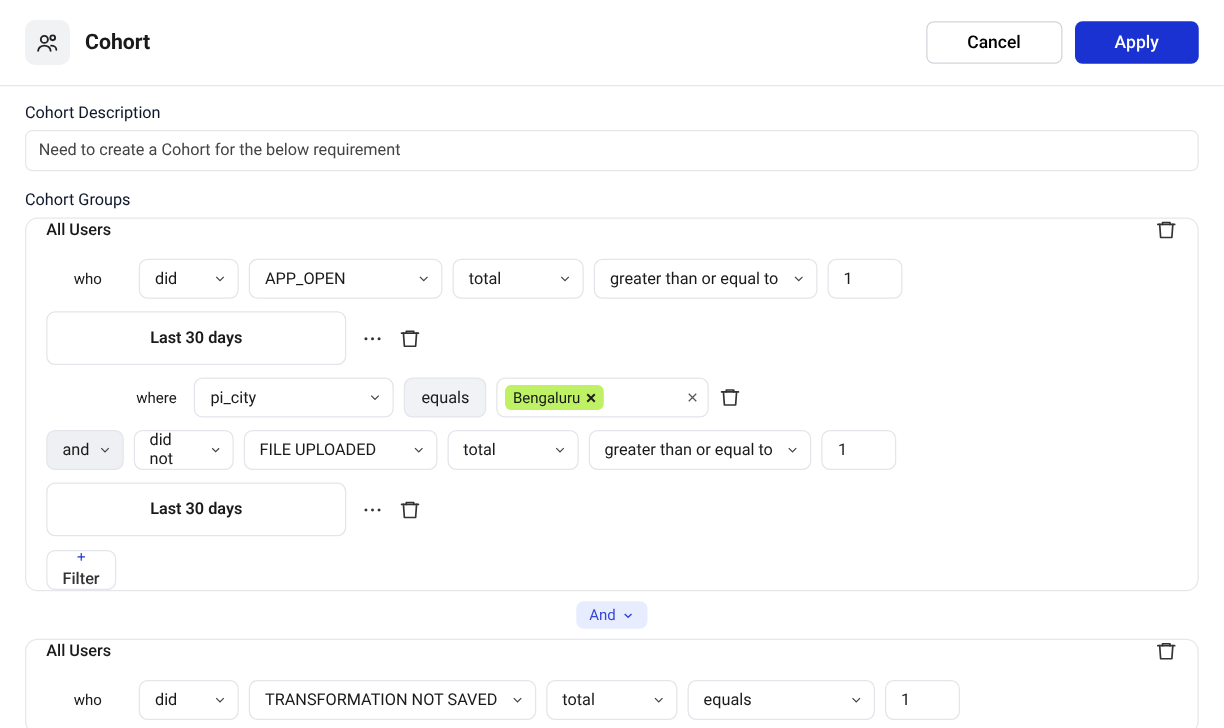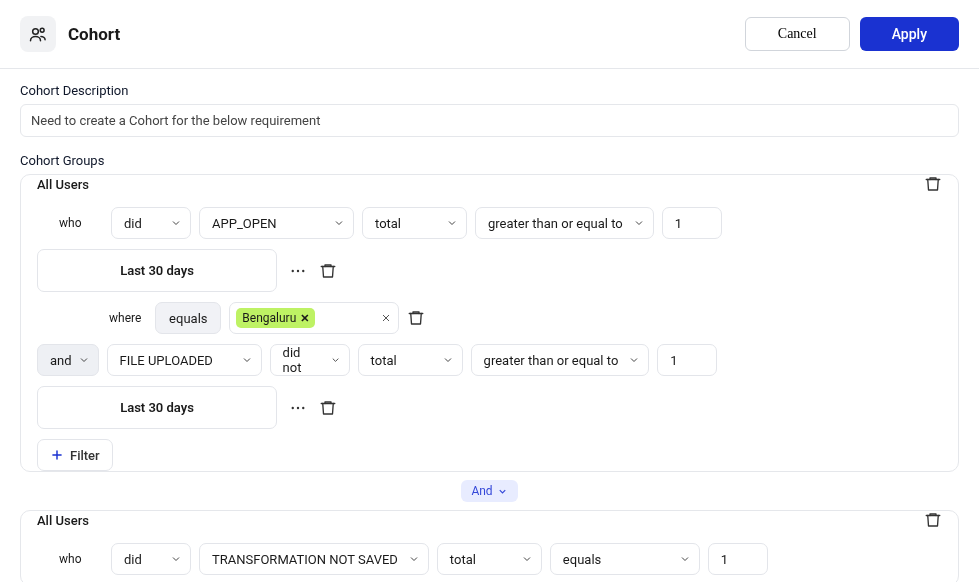--- a/index.html
+++ b/index.html
@@ -3,21 +3,21 @@
 <meta charset="utf-8">
 <style>
   * { box-sizing: border-box; font-family: -apple-system, BlinkMacSystemFont, "Segoe UI", Roboto, "Helvetica Neue", Arial, sans-serif; }
   body { margin:0; padding:0; background:#fff; color:#1a1a1a; font-size:13px; width:979px; }
   
   
   .header { display:flex; align-items:center; padding:16px 20px; border-bottom:1px solid #e5e7eb; }
   .header-icon-wrap { width:36px; height:36px; background:#f1f2f4; border-radius:8px; display:flex; align-items:center; justify-content:center; margin-right:12px; }
   .page-title { font-size:17px; font-weight:700; flex:1; }
   .btn { height:34px; padding:0 32px; border-radius:6px; font-size:14px; font-weight:500; border:none; cursor:pointer; }
-  .btn-cancel { border:1px solid #d1d5db; background:#fff; margin-right:10px;font-family:Liberation Serif, serif; }
+  .btn-cancel { border:1px solid #d1d5db; background:#fff; margin-right:10px; }
   .btn-apply { background:#1a32d1; color:#fff; }
 
   
   .body { padding:14px 20px 20px; }
   .section-label { font-size:13px; color:#0f172a; margin-bottom:6px; }
   .desc-input { width:100%; border:1px solid #e5e7eb; border-radius:6px; padding:8px 10px; font-size:13px; color:#444; margin-bottom:16px; }
   
   
   .group-card { border:1px solid #e5e7eb; border-radius:10px; padding:0 16px; position:relative; }
   .group-head { display:flex; align-items:center; margin-bottom:14px; }
@@ -42,21 +42,21 @@
   
   .and-pill { background:#eef0f4; border:1px solid #e3e5ea; border-radius:7px; height:32px; display:inline-flex; align-items:center; padding:0 8px 0 12px; font-size:13px; gap:6px; cursor:pointer; }
   .timeframe-pill { border:1px solid #e3e5ea; border-radius:7px; height:43px; display:inline-flex; align-items:center; justify-content:center; min-width:240px; font-size:13px; font-weight:600; cursor:pointer; }
   .more-icon { display:inline-flex; padding:0 4px; cursor:pointer; }
 
   .chip-input { display:inline-flex; align-items:center; height:32px; border:1px solid #e3e5ea; border-radius:7px; background:#fff; padding:0 6px 0 6px; width:170px; cursor:text; }
   .chip { background:#bef264; border-radius:5px; padding:3px 6px; font-size:12px; display:inline-flex; align-items:center; gap:4px; }
   .chip .x { font-weight:700; font-size:11px; cursor:pointer; }
   .chip-input .clear { margin-left:auto; cursor:pointer; color:#555; }
   
-  .filter-btn { display:inline-flex; align-items:center; gap:6px; height:32px; border:1px solid #e3e5ea; border-radius:7px; background:#fff; padding:0 12px; font-size:13px; cursor:pointer; color:#1a32d1; font-weight:500; margin-left:0; }
+  .filter-btn { display:inline-flex; align-items:center; gap:6px; height:32px; border:1px solid #e3e5ea; border-radius:7px; background:#fff; padding:0 12px; font-size:13px; cursor:pointer; color:#1a32d1; font-weight:500; margin-left:0;flex-direction:column; }
   .filter-btn span.lbl { color:#333; }
   
   .and-divider { display:flex; justify-content:center; margin:8px 0; position:relative; }
   .and-badge { background:#e8ecff; color:#3347d8; border-radius:6px; padding:4px 10px; font-size:12px; display:inline-flex; align-items:center; gap:4px; cursor:pointer; }
   
   svg { display:block; }
 </style>
 </head>
 <body>
 
@@ -140,20 +140,26 @@
         <svg width="18" height="18" viewBox="0 0 24 24" fill="none" stroke="#333" stroke-width="1.8" stroke-linecap="round" stroke-linejoin="round">
             <path d="M3 6h18"></path>
             <path d="M8 6V4h8v2"></path>
             <path d="M19 6l-1 14H6L5 6"></path>
           </svg>
       </div>
     </div>
 
     <div class="row where-row">
       <div class="label">where</div>
+      <div class="ctrl" style="width:160px">
+        <span>pi_city</span>
+        <svg class="caret" width="12" height="12" viewBox="0 0 24 24" fill="none" stroke="#444" stroke-width="2">
+            <polyline points="6 9 12 15 18 9"></polyline>
+          </svg>
+      </div>
       <div class="ctrl no-caret" style="background:#f1f2f6;width:66px;justify-content:center;padding:0;">
         <span>equals</span>
       </div>
       <div class="chip-input">
         <span class="chip">
           <span>Bengaluru</span>
           <span class="x">✕</span>
         </span>
         <span class="clear">
           <svg width="12" height="12" viewBox="0 0 24 24" fill="none" stroke="#555" stroke-width="2">
@@ -171,28 +177,28 @@
       </div>
     </div>
 
     <div class="row connect-row">
       <div class="and-pill">
         <span>and</span>
         <svg class="caret" width="12" height="12" viewBox="0 0 24 24" fill="none" stroke="#444" stroke-width="2">
             <polyline points="6 9 12 15 18 9"></polyline>
           </svg>
       </div>
+      <div class="ctrl" style="width:80px">
+        <span>did not</span>
+        <svg class="caret" width="12" height="12" viewBox="0 0 24 24" fill="none" stroke="#444" stroke-width="2">
+            <polyline points="6 9 12 15 18 9"></polyline>
+          </svg>
+      </div>
       <div class="ctrl event">
         <span>FILE UPLOADED</span>
-        <svg class="caret" width="12" height="12" viewBox="0 0 24 24" fill="none" stroke="#444" stroke-width="2">
-            <polyline points="6 9 12 15 18 9"></polyline>
-          </svg>
-      </div>
-      <div class="ctrl" style="width:80px">
-        <span>did not</span>
         <svg class="caret" width="12" height="12" viewBox="0 0 24 24" fill="none" stroke="#444" stroke-width="2">
             <polyline points="6 9 12 15 18 9"></polyline>
           </svg>
       </div>
       <div class="ctrl wider">
         <span>total</span>
         <svg class="caret" width="12" height="12" viewBox="0 0 24 24" fill="none" stroke="#444" stroke-width="2">
             <polyline points="6 9 12 15 18 9"></polyline>
           </svg>
       </div>

